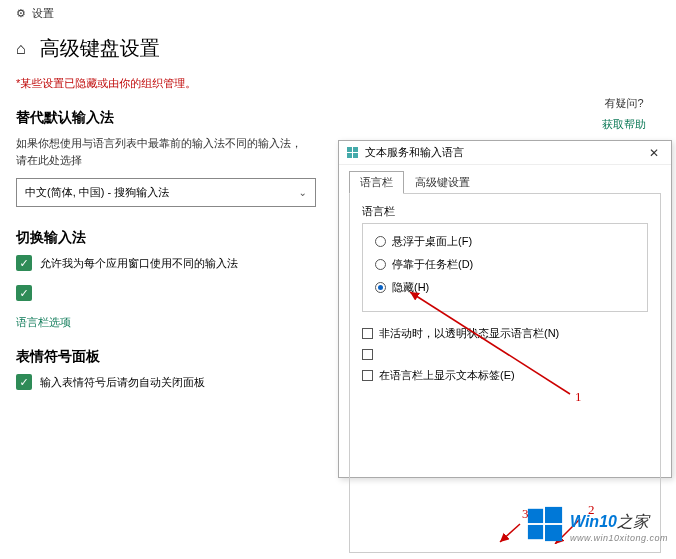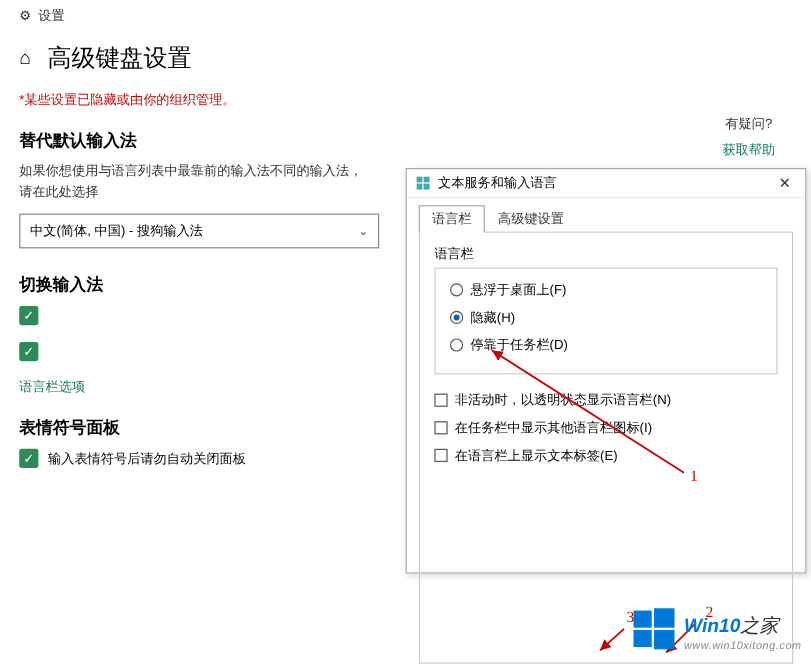--- a/index.html
+++ b/index.html
@@ -81,20 +81,21 @@
 <div class="section-title">替代默认输入法</div>
 <div class="help-text">如果你想使用与语言列表中最靠前的输入法不同的输入法，请在此处选择</div>
 <div class="select-box">
   <span>中文(简体, 中国) - 搜狗输入法</span>
   <span class="chev">⌄</span>
 </div>
 
 <div class="section-title">切换输入法</div>
 <div class="check-row">
   <span class="cb">✓</span>
+  <span>允许我为每个应用窗口使用不同的输入法</span>
 </div>
 <div class="check-row">
   <span class="cb">✓</span>
 </div>
 <div class="link">语言栏选项</div>
 
 <div class="section-title">表情符号面板</div>
 <div class="check-row">
   <span class="cb">✓</span>
   <span>输入表情符号后请勿自动关闭面板</span>
@@ -124,35 +125,34 @@
     <div class="tab">高级键设置</div>
   </div>
   <div class="tab-content">
     <div class="group-label">语言栏</div>
     <div class="group-box">
       <div class="radio-row">
         <span class="radio"></span>
         <span>悬浮于桌面上(F)</span>
       </div>
       <div class="radio-row">
+        <span class="radio"></span>
+        <span>停靠于任务栏(D)</span>
+      </div>
+      <div class="radio-row">
         <span class="radio sel"></span>
         <span>隐藏(H)</span>
-      </div>
-      <div class="radio-row">
-        <span class="radio"></span>
-        <span>停靠于任务栏(D)</span>
       </div>
     </div>
     <div class="cbx-row">
       <span class="cbx"></span>
       <span>非活动时，以透明状态显示语言栏(N)</span>
     </div>
     <div class="cbx-row">
       <span class="cbx"></span>
-      <span>在任务栏中显示其他语言栏图标(I)</span>
     </div>
     <div class="cbx-row">
       <span class="cbx"></span>
       <span>在语言栏上显示文本标签(E)</span>
     </div>
 
     <svg class="arrow" style="left:40px; top:90px;" width="200" height="260">
       <defs>
           <marker id="ah" markerWidth="8" markerHeight="8" refX="6" refY="3" orient="auto">
             <path d="M0,0 L6,3 L0,6 Z" fill="#c00"></path>

